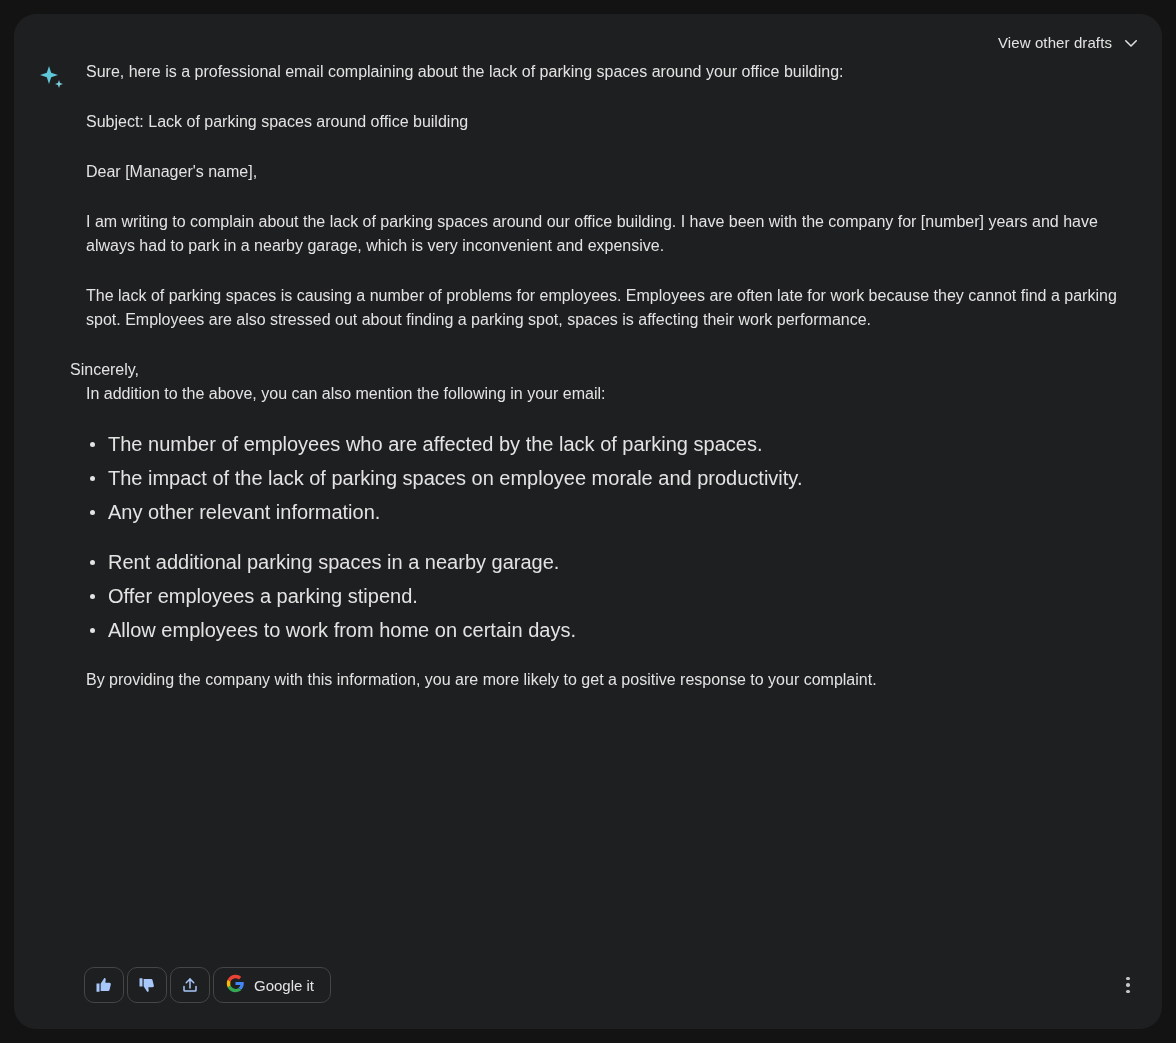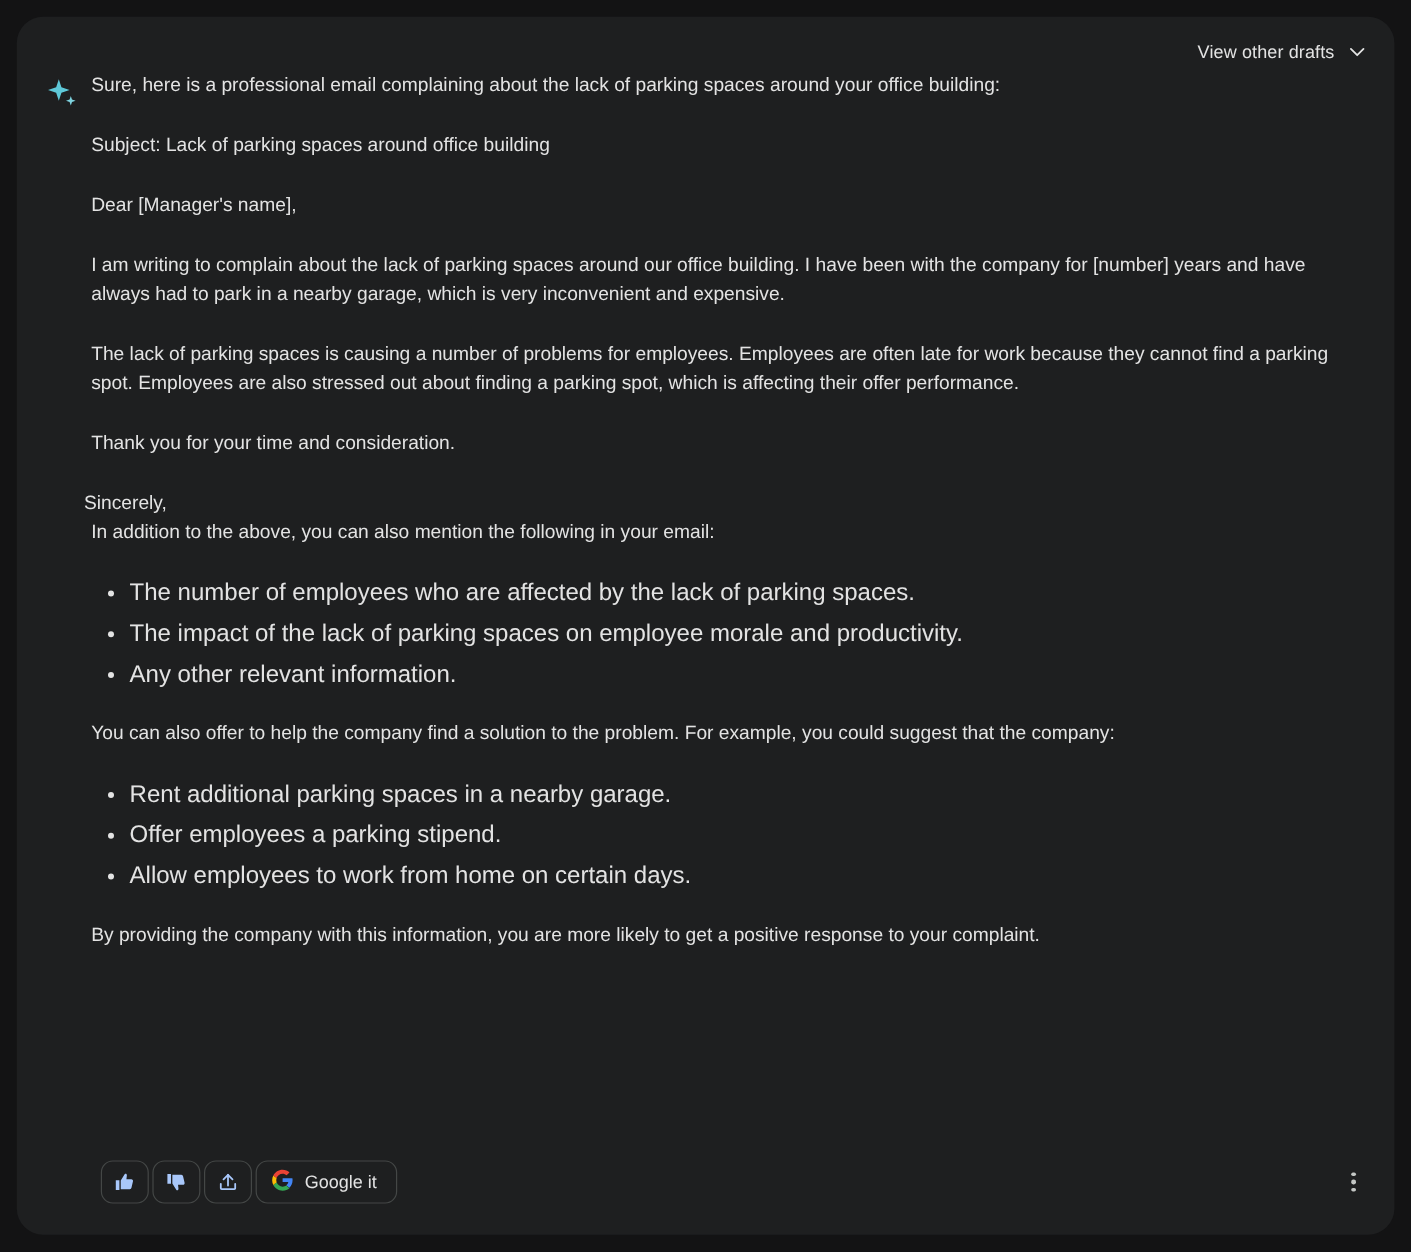--- a/index.html
+++ b/index.html
@@ -29,21 +29,21 @@
     background: #1e1f20;
     border-radius: 22px;
     box-sizing: border-box;
     overflow: hidden;
   }
   .drafts-bar {
     position: absolute;
     top: 20px;
     right: 22px;
     display: flex;
-    align-items: center;
+    align-items: flex-start;
     gap: 10px;
     cursor: pointer;
   }
   .drafts-label {
     font-size: 15px;
     color: #e3e3e3;
     letter-spacing: 0.1px;
   }
   .chev {
     width: 18px;
@@ -57,21 +57,21 @@
     width: 1064px;
   }
   .sparkle {
     position: absolute;
     left: 24px;
     top: 50px;
     width: 28px;
     height: 28px;
   }
   p.para {
-    margin: 0 0 26px 6px;
+    margin: 0 0 26px 16px;
     font-size: 16px;
     line-height: 24px;
     color: #e3e3e3;
     max-width: 1062px;
   }
   p.tight {
     margin: 12px 0 0 0;
   }
   ul.bullets {
     margin: 0 0 26px 0;
@@ -177,36 +177,34 @@
     <div class="content">
 
       <p class="para">Sure, here is a professional email complaining about the lack of parking spaces around your office building:</p>
 
       <p class="para">Subject: Lack of parking spaces around office building</p>
 
       <p class="para">Dear [Manager's name],</p>
 
       <p class="para">I am writing to complain about the lack of parking spaces around our office building. I have been with the company for [number] years and have always had to park in a nearby garage, which is very inconvenient and expensive.</p>
 
-      <p class="para">The lack of parking spaces is causing a number of problems for employees. Employees are often late for work because they cannot find a parking spot. Employees are also stressed out about finding a parking spot, which is affecting their offer performance.</p>
-
-
-      <p class="para">Thank you for your time and consideration.</p>
+      <p class="para">The lack of parking spaces is causing a number of problems for employees. Employees are often late for work because they cannot find a parking spot. Employees are also stressed out about finding a parking spot, spaces is affecting their work performance.</p>
+
+
 
       <p class="para tight">Sincerely,</p>
 
       <p class="para">In addition to the above, you can also mention the following in your email:</p>
 
       <ul class="bullets">
         <li>The number of employees who are affected by the lack of parking spaces.</li>
         <li>The impact of the lack of parking spaces on employee morale and productivity.</li>
         <li>Any other relevant information.</li>
       </ul>
 
-      <p class="para">You can also offer to help the company find a solution to the problem. For example, you could suggest that the company:</p>
 
       <ul class="bullets">
         <li>Rent additional parking spaces in a nearby garage.</li>
         <li>Offer employees a parking stipend.</li>
         <li>Allow employees to work from home on certain days.</li>
       </ul>
 
       <p class="para">By providing the company with this information, you are more likely to get a positive response to your complaint.</p>
 
     </div>

